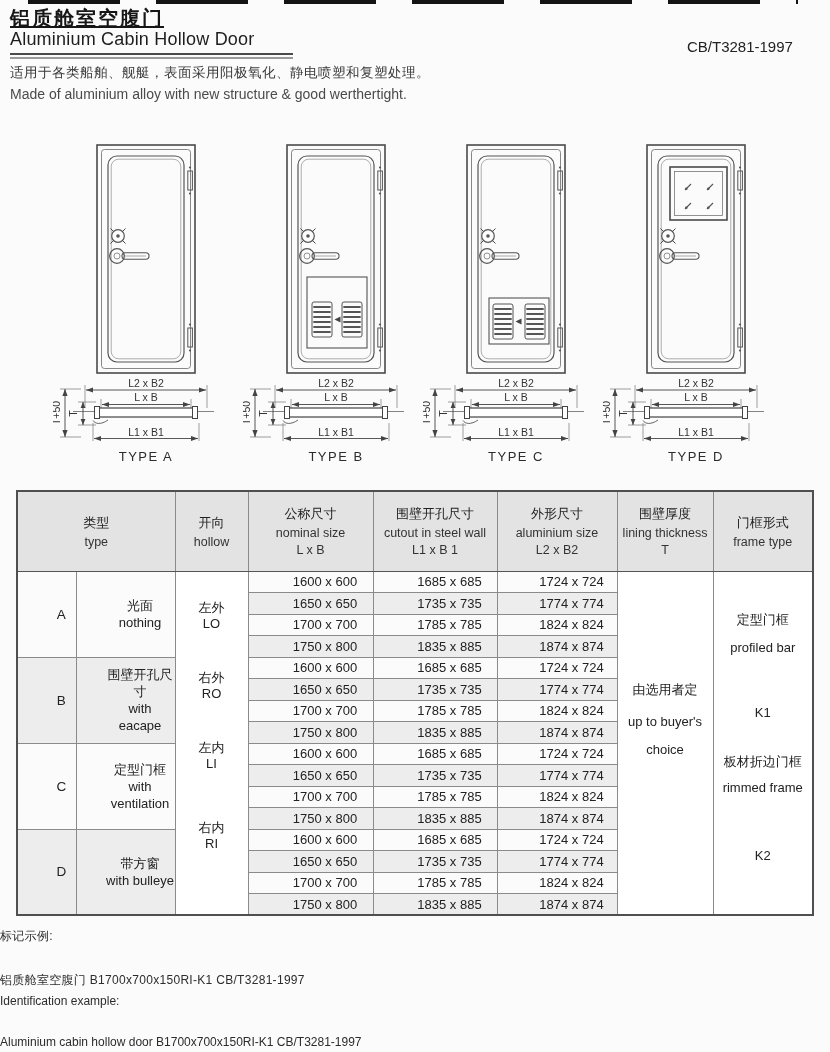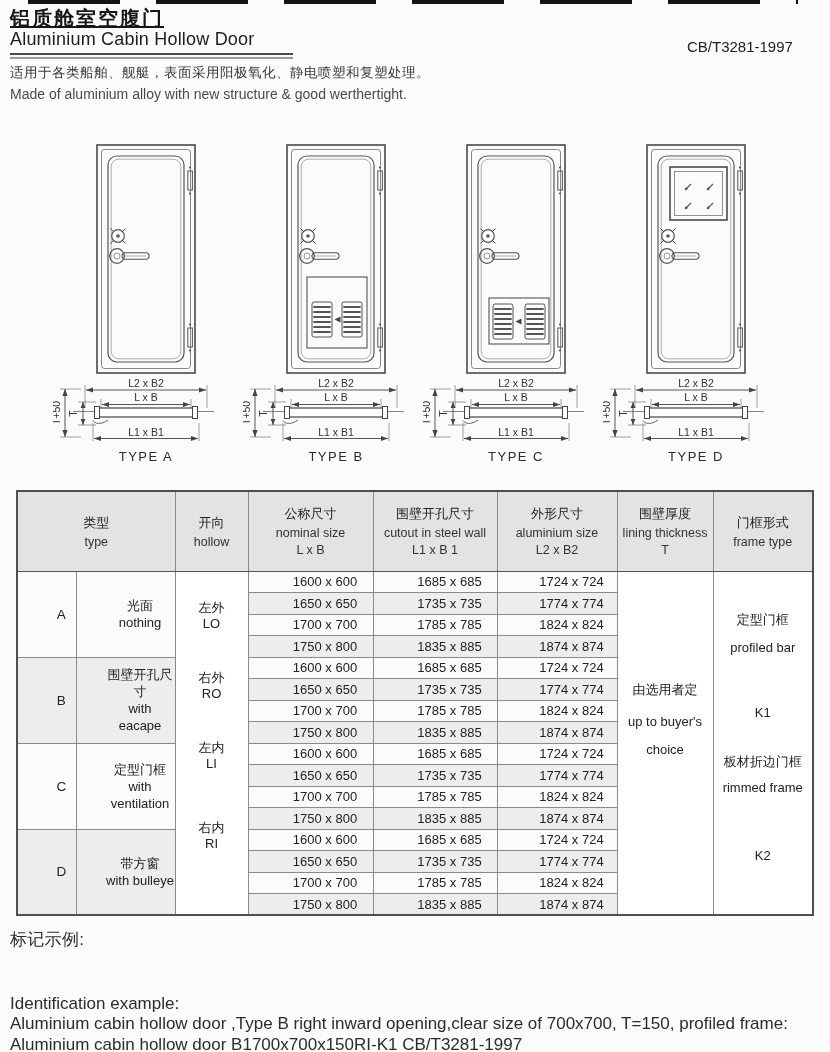--- a/index.html
+++ b/index.html
@@ -28,21 +28,21 @@
   table.spec tbody tr{height:21.5px;}
   table.spec tbody td{border-top:1px solid #c4c4c4;padding-left:29px;}
   table.spec tbody tr.gs td{border-top:1px solid #8a8a8a;}
   table.spec tbody tr:nth-child(even) td.num{background:#ededed;}
   td.shade{background:#ededed;}
   td.letter{font-size:13.5px;}
   td.desc div{line-height:17px;}
   td.merged{position:relative;background:#fff;}
   td.merged .stk{position:absolute;left:0;width:100%;line-height:16px;font-size:13px;}
 
-  .notes{position:absolute;left:10px;font-size:17px;color:#2c2c2c;}
+  .notes{position:absolute;left:0;font-size:12px;color:#2c2c2c;}
   .n-cn{letter-spacing:.3px;}
 </style>
 </head>
 <body>
 
 <div class="page">
   <div class="top-marks"></div>
 
   <div class="title-cn">铝质舱室空腹门</div>
   <div class="title-en">Aluminium Cabin Hollow Door</div>
@@ -386,16 +386,16 @@
         </tr>
       <tr>
           <td class="num">1750 x 800</td>
           <td class="num">1835 x 885</td>
           <td class="num">1874 x 874</td>
         </tr>
     </tbody>
   </table>
 
   <div class="notes n-cn" style="top:928px">标记示例:</div>
+  <div class="notes n-cn" style="top:972px">铝质舱室空腹门 B1700x700x150RI-K1 CB/T3281-1997</div>
   <div class="notes" style="top:994px">Identification example:</div>
-  <div class="notes" style="top:1014px">Aluminium cabin hollow door ,Type B right inward opening,clear size of 700x700, T=150, profiled frame:</div>
   <div class="notes" style="top:1035px">Aluminium cabin hollow door B1700x700x150RI-K1 CB/T3281-1997</div>
 </div>
 
 </body></html>

